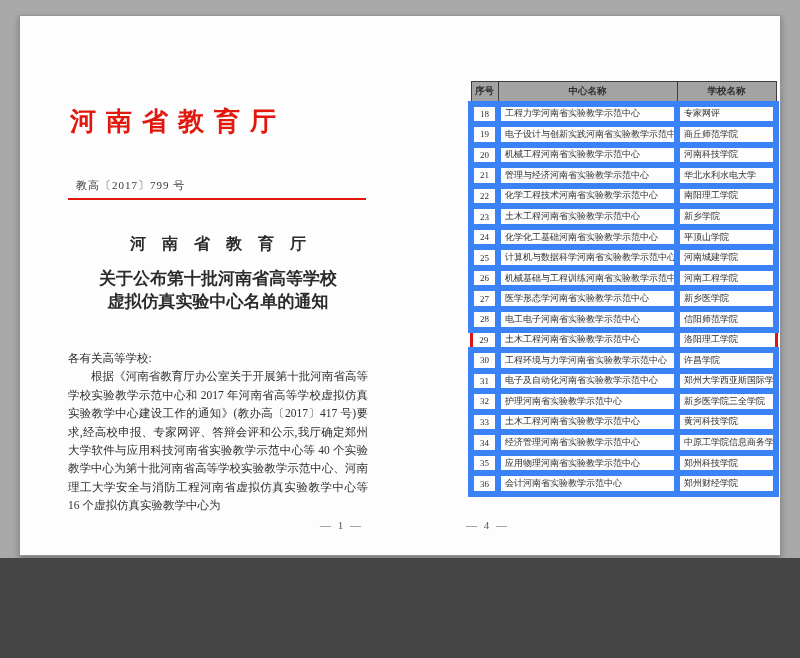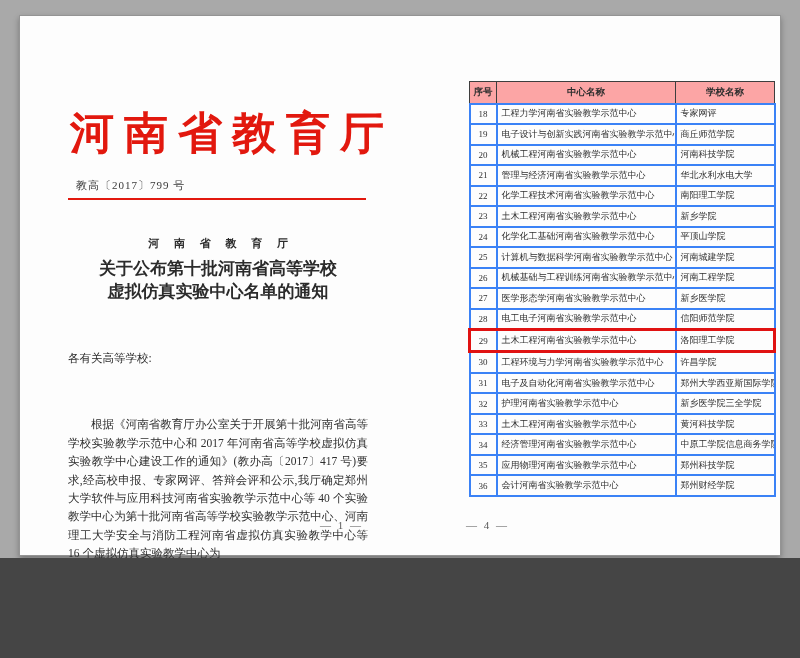--- a/index.html
+++ b/index.html
@@ -10,52 +10,52 @@
   
   .sheet {
     position:absolute; left:19px; top:15px; width:762px; height:541px;
     background:#fdfdfd; border:1px solid #949494;
     box-shadow:0 3px 6px rgba(0,0,0,0.30);
   }
 
   
   .agency-title {
     position:absolute; left:40px; top:88px; width:316px;
-    text-align:right; font-weight:bold; font-size:44px;
+    text-align:left; font-weight:bold; font-size:26px;
     letter-spacing:10px; text-indent:10px; white-space:nowrap;
   }
   .doc-number {
     position:absolute; left:56px; top:162px; width:316px;
     text-align:left; font-size:11px; color:#3a3a3a; letter-spacing:1px;
   }
   .red-rule { position:absolute; left:48px; top:182px; width:298px; height:2px; }
   .notice-title { position:absolute; left:26px; top:216px; width:344px; text-align:center;
     font-weight:bold; color:#2b2b2b; }
   .notice-title .line { font-size:17px; line-height:23.5px; }
-  .notice-title .line:first-child { font-size:11px; letter-spacing:6px; text-indent:6px; margin-bottom:1px; }
+  .notice-title .line:first-child { font-size:16px; letter-spacing:6px; text-indent:6px; margin-bottom:11px; }
   .letter-body {
     position:absolute; left:48px; top:333px; width:300px;
     font-size:11.5px; line-height:18.4px; color:#2e2e2e; text-align:justify;
   }
-  .letter-body .para { text-indent:2em;margin-top:48px; }
+  .letter-body .para { text-indent:2em; }
   .pageno { position:absolute; top:503px; font-size:11px; color:#5a5a5a; letter-spacing:2px; white-space:nowrap; }
   .pageno-left { left:300px; }
   .pageno-right { left:446px; }
 
   
   .doc-table { position:absolute; left:448px; top:65px; width:305px; height:416px; }
   .doc-table table {
     width:100%; height:100%; border-collapse:collapse; table-layout:fixed;
     font-size:9px; color:#2f2f2f;
   }
   .doc-table th {
     font-size:9.5px; font-weight:bold; text-align:center;
-    border:1px solid #3e3e3e; height:22px; background:#fca5a5;
-  }
-  .doc-table td { border:2px solid #3b82f6; padding:0 4px; overflow:hidden; white-space:nowrap; }
+    border:1px solid #3e3e3e; height:22px; background:#a3a3a3;
+  }
+  .doc-table td { border:6px solid #3b82f6; padding:0 4px; overflow:hidden; white-space:nowrap; }
   .doc-table td.c-num { text-align:center; padding:0; }
   .col-num { width:27px; } .col-center { width:179px; } .col-school { width:99px; }
   tr.highlight td { border-top:3px solid var(--hl); border-bottom:3px solid var(--hl); }
   tr.highlight td:first-child { border-left:3px solid var(--hl); }
   tr.highlight td:last-child  { border-right:3px solid var(--hl); }
 
   
   .footer-bar { position:absolute; left:0; top:558px; width:800px; height:100px; }
 </style>
 </head>

